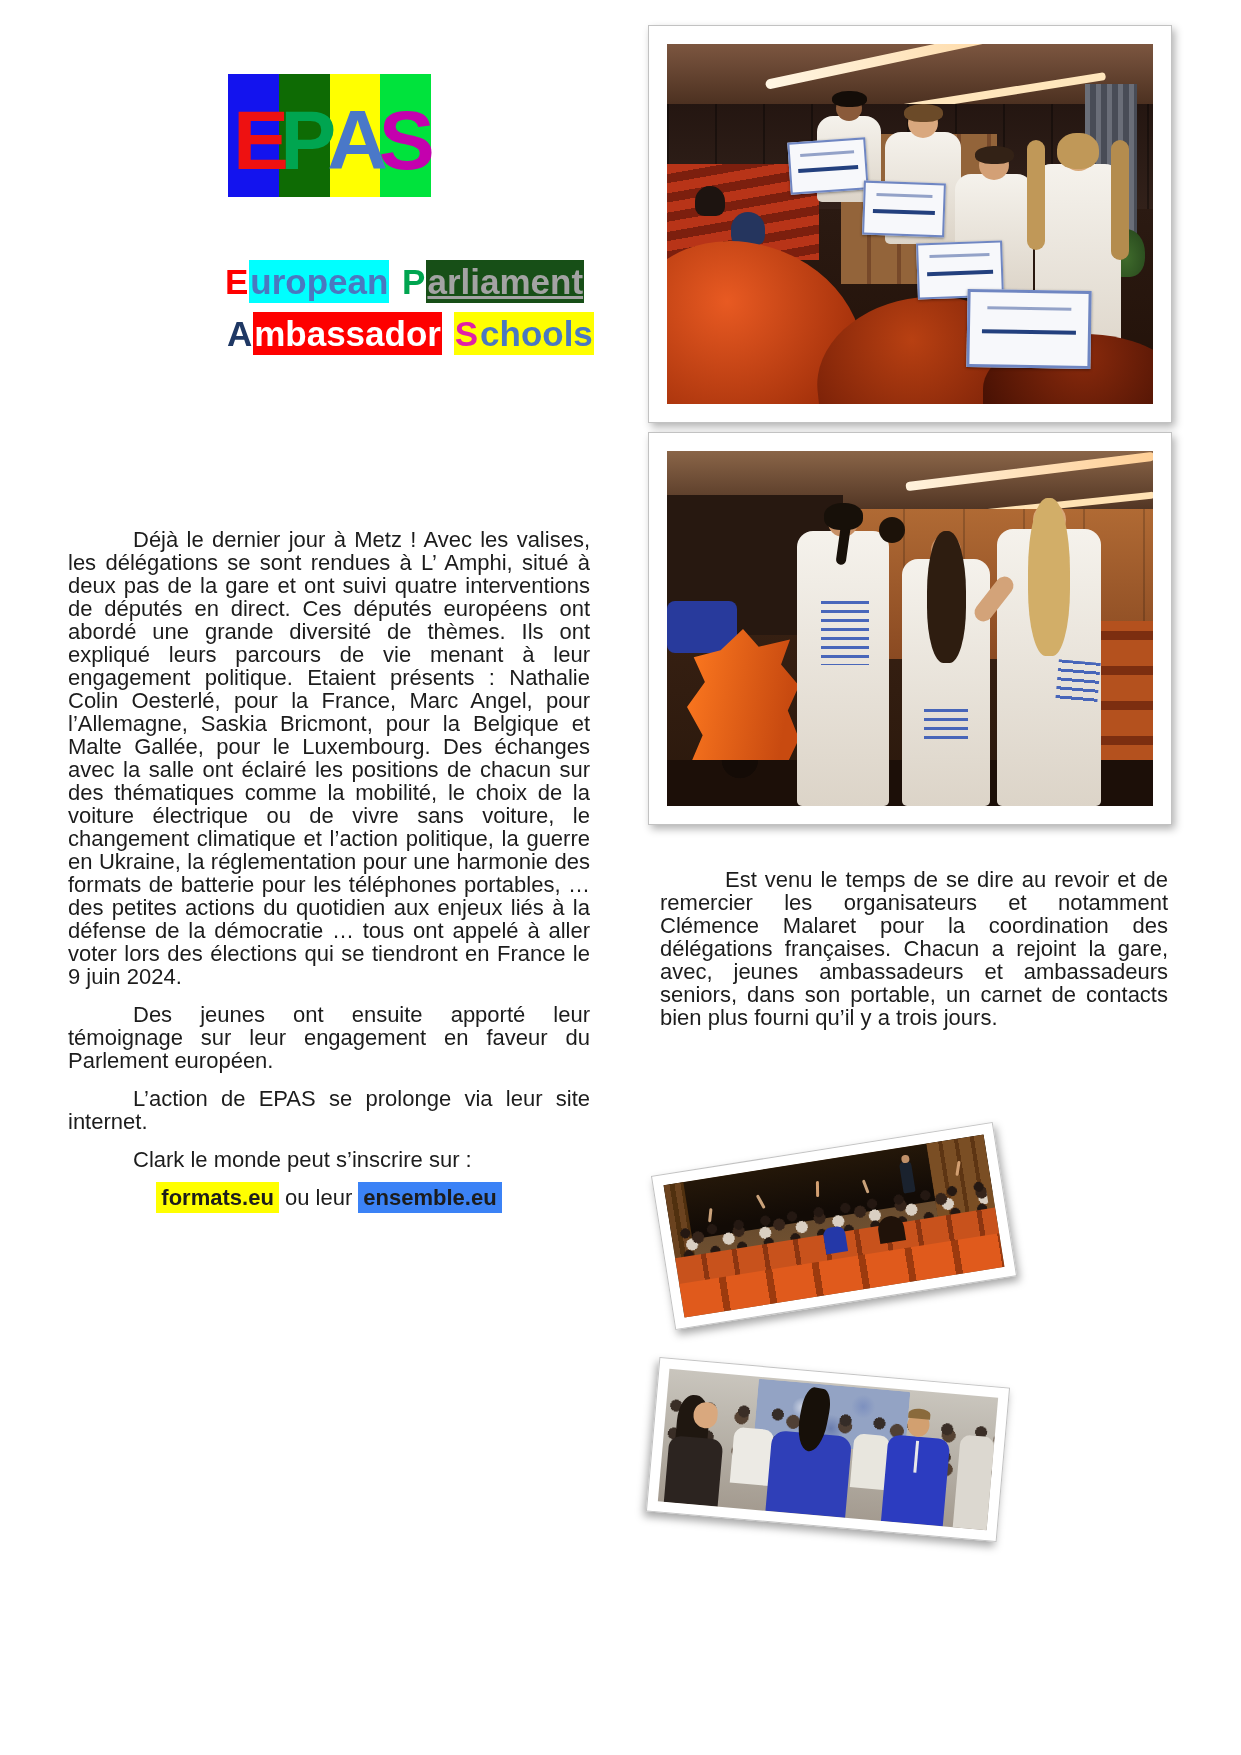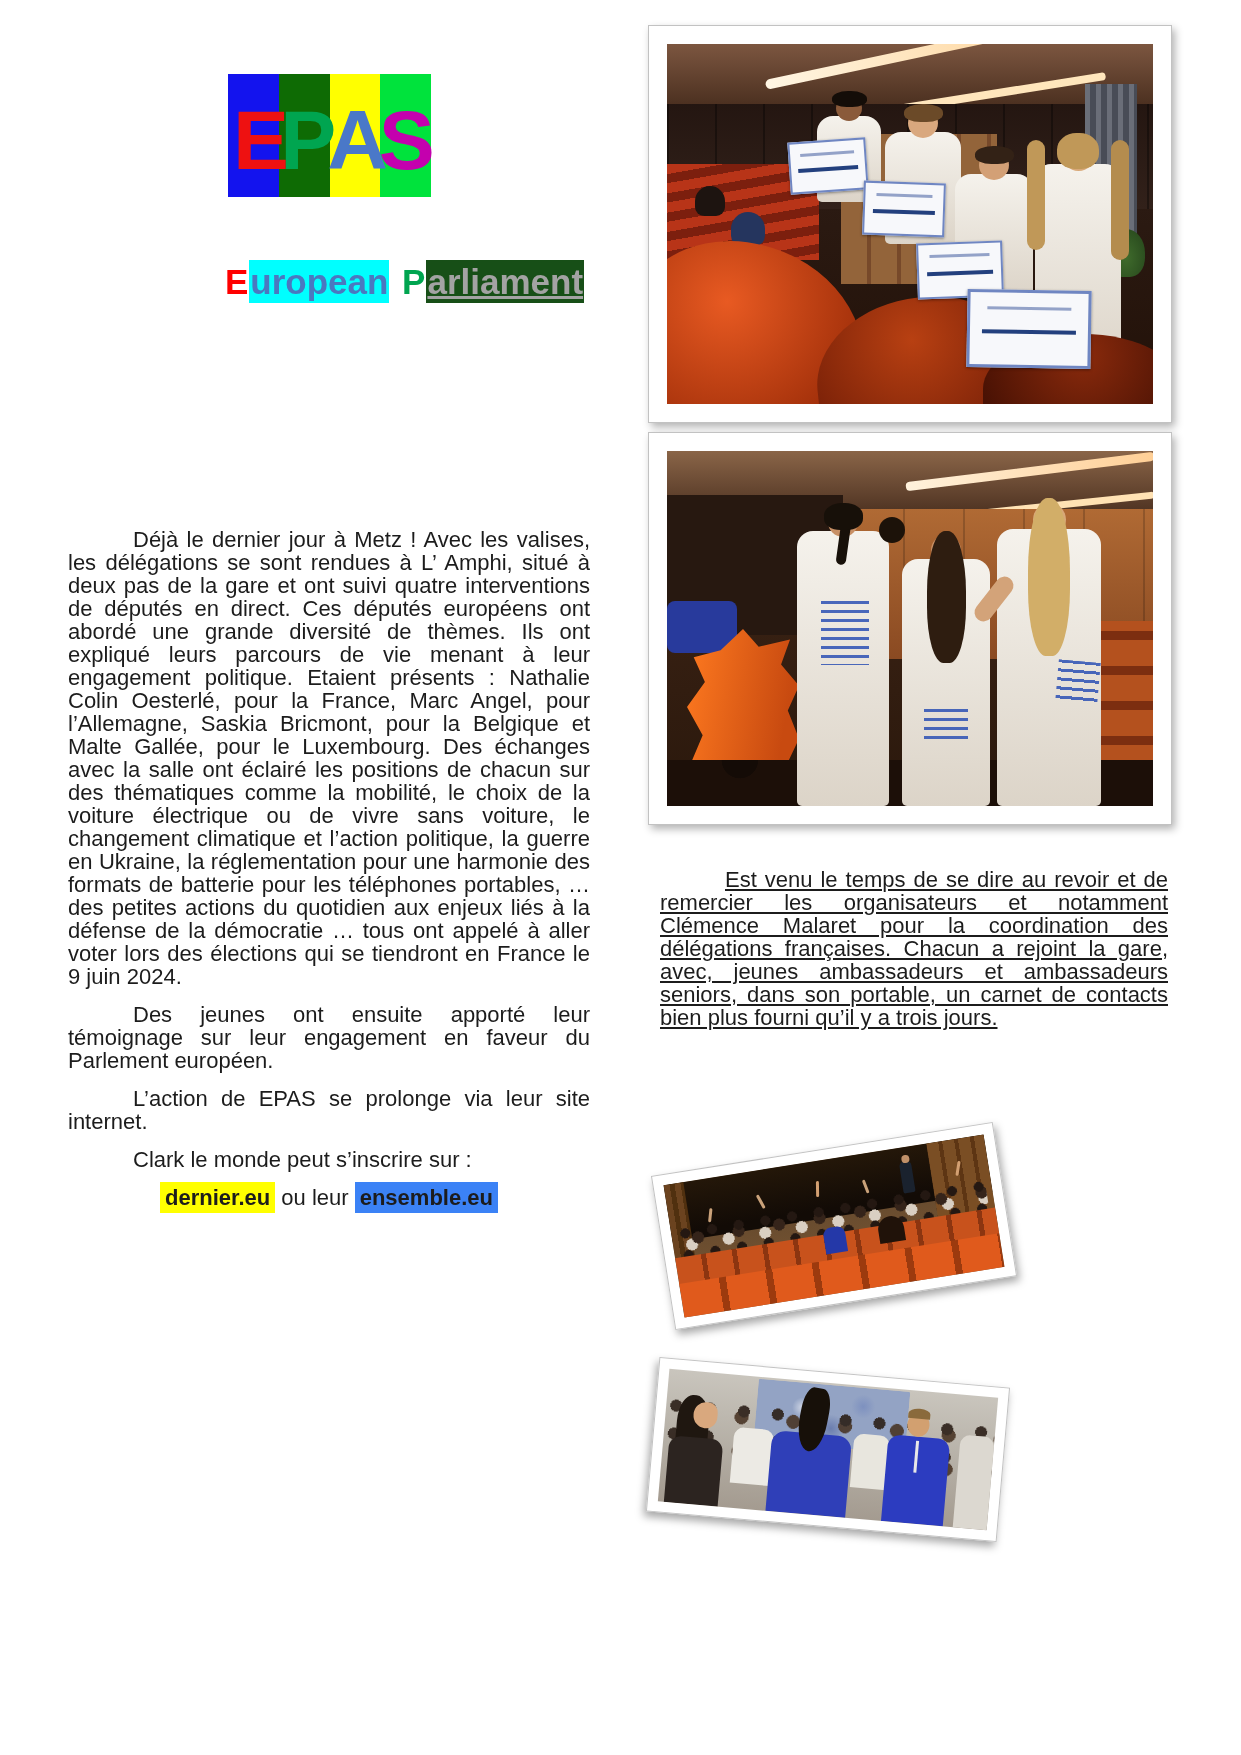--- a/index.html
+++ b/index.html
@@ -18,21 +18,21 @@
   .subtitle-line{font-size:35px;font-weight:bold;white-space:pre;line-height:1.1;}
   .subtitle-line span{padding:2px 1px;}
 
   
   #heading{left:68px;top:412px;width:522px;text-align:center;font-size:30px;font-weight:bold;}
 
   
   .col{font-size:22px;line-height:23px;text-align:justify;}
   .col p{margin:0 0 15px 0;text-indent:65px;}
   #left-col{left:68px;top:528px;width:522px;}
-  #right-col{left:660px;top:868px;width:508px;text-decoration:underline;}
+  #right-col{left:660px;top:868px;width:508px;}
   #links-line{text-align:center;text-indent:0 !important;margin-top:4px !important;}
   #links-line .hl{font-weight:bold;padding:3px 5px;}
 
   
   .photo{position:absolute;background:#fff;border:1px solid #c2c2c2;box-shadow:3px 4px 8px rgba(0,0,0,.3);}
   .canvas{position:relative;overflow:hidden;}
 
   
   .figure{position:absolute;background:linear-gradient(180deg,#f5f2ec,#dcd4c8);border-radius:16px 16px 5px 5px;}
   .figure::before{content:"";position:absolute;width:var(--h);height:var(--h);border-radius:50%;
@@ -60,28 +60,31 @@
   <div id="logo-letters" class="abs">
     <span style="color: rgb(238, 17, 17);">E</span>
     <span style="color: rgb(0, 165, 80);">P</span>
     <span style="color: rgb(74, 120, 200);">A</span>
     <span style="color: rgb(196, 0, 174);">S</span>
   </div>
 
   <div class="abs subtitle-line" style="left:185px;top:224px;">
     <span style="color: rgb(255, 0, 0); background-color: transparent;">E</span><span style="color: rgb(74, 120, 192); background-color: rgb(0, 255, 255);">uropean</span><span> </span><span style="color: rgb(0, 165, 80); background-color: transparent;">P</span><span style="color: #a3a3a3; background-color: rgb(23, 79, 23); text-decoration: underline;">arliament</span>
   </div>
+  <div class="abs subtitle-line" style="left:187px;top:276px;">
+    <span style="color: rgb(31, 56, 100); background-color: transparent;">A</span><span style="color: rgb(255, 255, 255); background-color: rgb(254, 0, 0);">mbassador</span><span> </span><span style="color: rgb(224, 32, 168); background-color: rgb(255, 255, 0);">S</span><span style="color: rgb(74, 120, 192); background-color: rgb(255, 255, 0);">chools</span>
+  </div>
 
 
   <div id="left-col" class="abs col">
     <p>Déjà le dernier jour à Metz ! Avec les valises, les délégations se sont rendues à L’ Amphi, situé à deux pas de la gare et ont suivi quatre interventions de députés en direct. Ces députés européens ont abordé une grande diversité de thèmes. Ils ont expliqué leurs parcours de vie menant à leur engagement politique. Etaient présents : Nathalie Colin Oesterlé, pour la France, Marc Angel, pour l’Allemagne, Saskia Bricmont, pour la Belgique et Malte Gallée, pour le Luxembourg. Des échanges avec la salle ont éclairé les positions de chacun sur des thématiques comme la mobilité, le choix de la voiture électrique ou de vivre sans voiture, le changement climatique et l’action politique, la guerre en Ukraine, la réglementation pour une harmonie des formats de batterie pour les téléphones portables, … des petites actions du quotidien aux enjeux liés à la défense de la démocratie … tous ont appelé à aller voter lors des élections qui se tiendront en France le 9 juin 2024.</p>
     <p>Des jeunes ont ensuite apporté leur témoignage sur leur engagement en faveur du Parlement européen.</p>
     <p>L’action de EPAS se prolonge via leur site internet.</p>
     <p>Clark le monde peut s’inscrire sur :</p>
-    <p id="links-line"><span class="hl" style="background-color: rgb(255, 255, 0);">dernier.eu</span><span> ou leur </span><span class="hl" style="background-color: #3b82f6;">ensemble.eu</span></p>
+    <p id="links-line"><span class="hl" style="background-color: rgb(255, 255, 0);">formats.eu</span><span> ou leur </span><span class="hl" style="background-color: #3b82f6;">ensemble.eu</span></p>
   </div>
 
   <div id="right-col" class="abs col">
     <p>Est venu le temps de se dire au revoir et de remercier les organisateurs et notamment Clémence Malaret pour la coordination des délégations françaises. Chacun a rejoint la gare, avec, jeunes ambassadeurs et ambassadeurs seniors, dans son portable, un carnet de contacts bien plus fourni qu’il y a trois jours.</p>
   </div>
 
   <div class="photo" style="left:648px;top:25px;padding:18px;">
     <div class="canvas" style="width:486px;height:360px;background:linear-gradient(180deg,#3a2418 0%,#2b1a12 45%,#221108 100%);">
       <div class="abs" style="left:0;top:0;right:0;height:84px;background:linear-gradient(180deg,#7c5640 0%,#4a2f1f 75%,rgba(0,0,0,0) 100%);"></div>
       <div class="abs" style="left:96px;top:10px;width:250px;height:10px;background:linear-gradient(90deg,#fff6e4,#ffd9a4);border-radius:5px;transform:rotate(-12deg);"></div>

